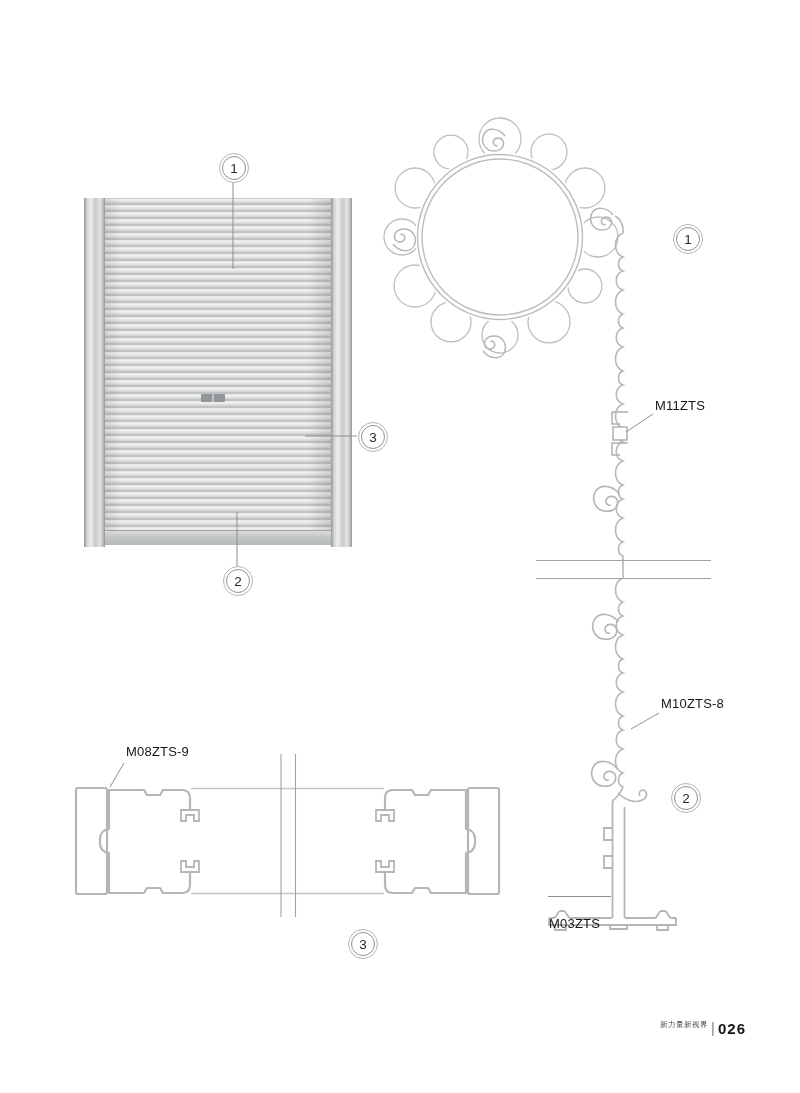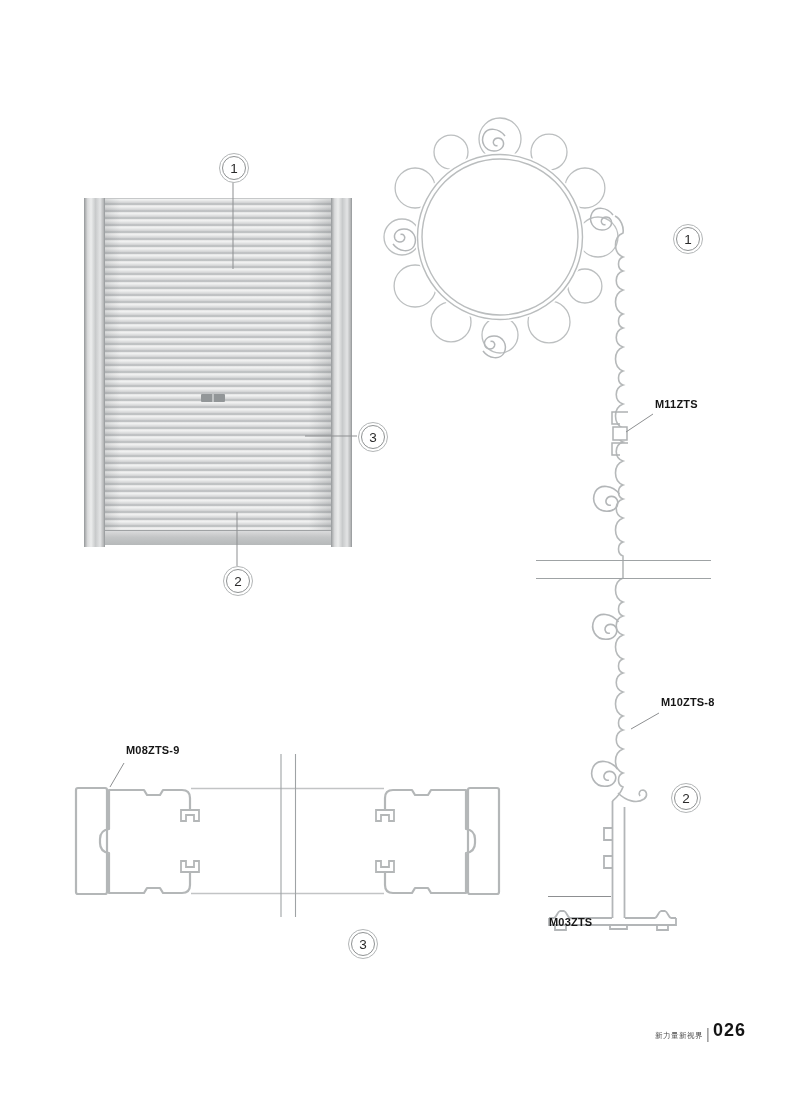--- a/index.html
+++ b/index.html
@@ -24,27 +24,27 @@
   .bottom-bar{position:absolute;left:21px;top:332px;width:226px;height:15px;
          background:linear-gradient(180deg,#dadbdc,#c3c5c6 45%,#b6b9ba);border-top:1px solid #9fa2a4;box-sizing:border-box;}
 
   
   .callout{position:absolute;width:28px;height:28px;border:1px solid #b3b6b7;border-radius:50%;
            background:#fff;display:flex;align-items:center;justify-content:center;}
   .callout::before{content:"";position:absolute;inset:2px;border:1px solid #8f9293;border-radius:50%;}
   .callout span{position:relative;font-size:13.5px;color:#2a2a2a;}
 
   
-  .plabel{position:absolute;font-weight:bold;font-size:11px;color:#161616;letter-spacing:.2px;white-space:nowrap;}
+  .plabel{position:absolute;font-weight:normal;font-size:13px;color:#161616;letter-spacing:.2px;white-space:nowrap;}
 
   
-  .footer{position:absolute;top:1020px;right:54px;display:flex;align-items:flex-end;gap:3px;}
+  .footer{position:absolute;top:1020px;right:54px;display:flex;align-items:flex-start;gap:3px;}
   .footer .brand{font-size:7.5px;color:#4a4a4a;letter-spacing:.5px;}
   .footer .sep{font-size:15px;font-weight:300;color:#333;line-height:1;transform:scaleX(.6);}
-  .footer .pageno{font-size:18px;font-weight:bold;color:#141414;letter-spacing:1px;}
+  .footer .pageno{font-size:15px;font-weight:bold;color:#141414;letter-spacing:1px;}
 </style>
 </head>
 <body>
 
 <div class="page">
 
   <div class="shutter">
     <div class="rail left"></div>
     <div class="slats">
       <div class="handle"></div>

